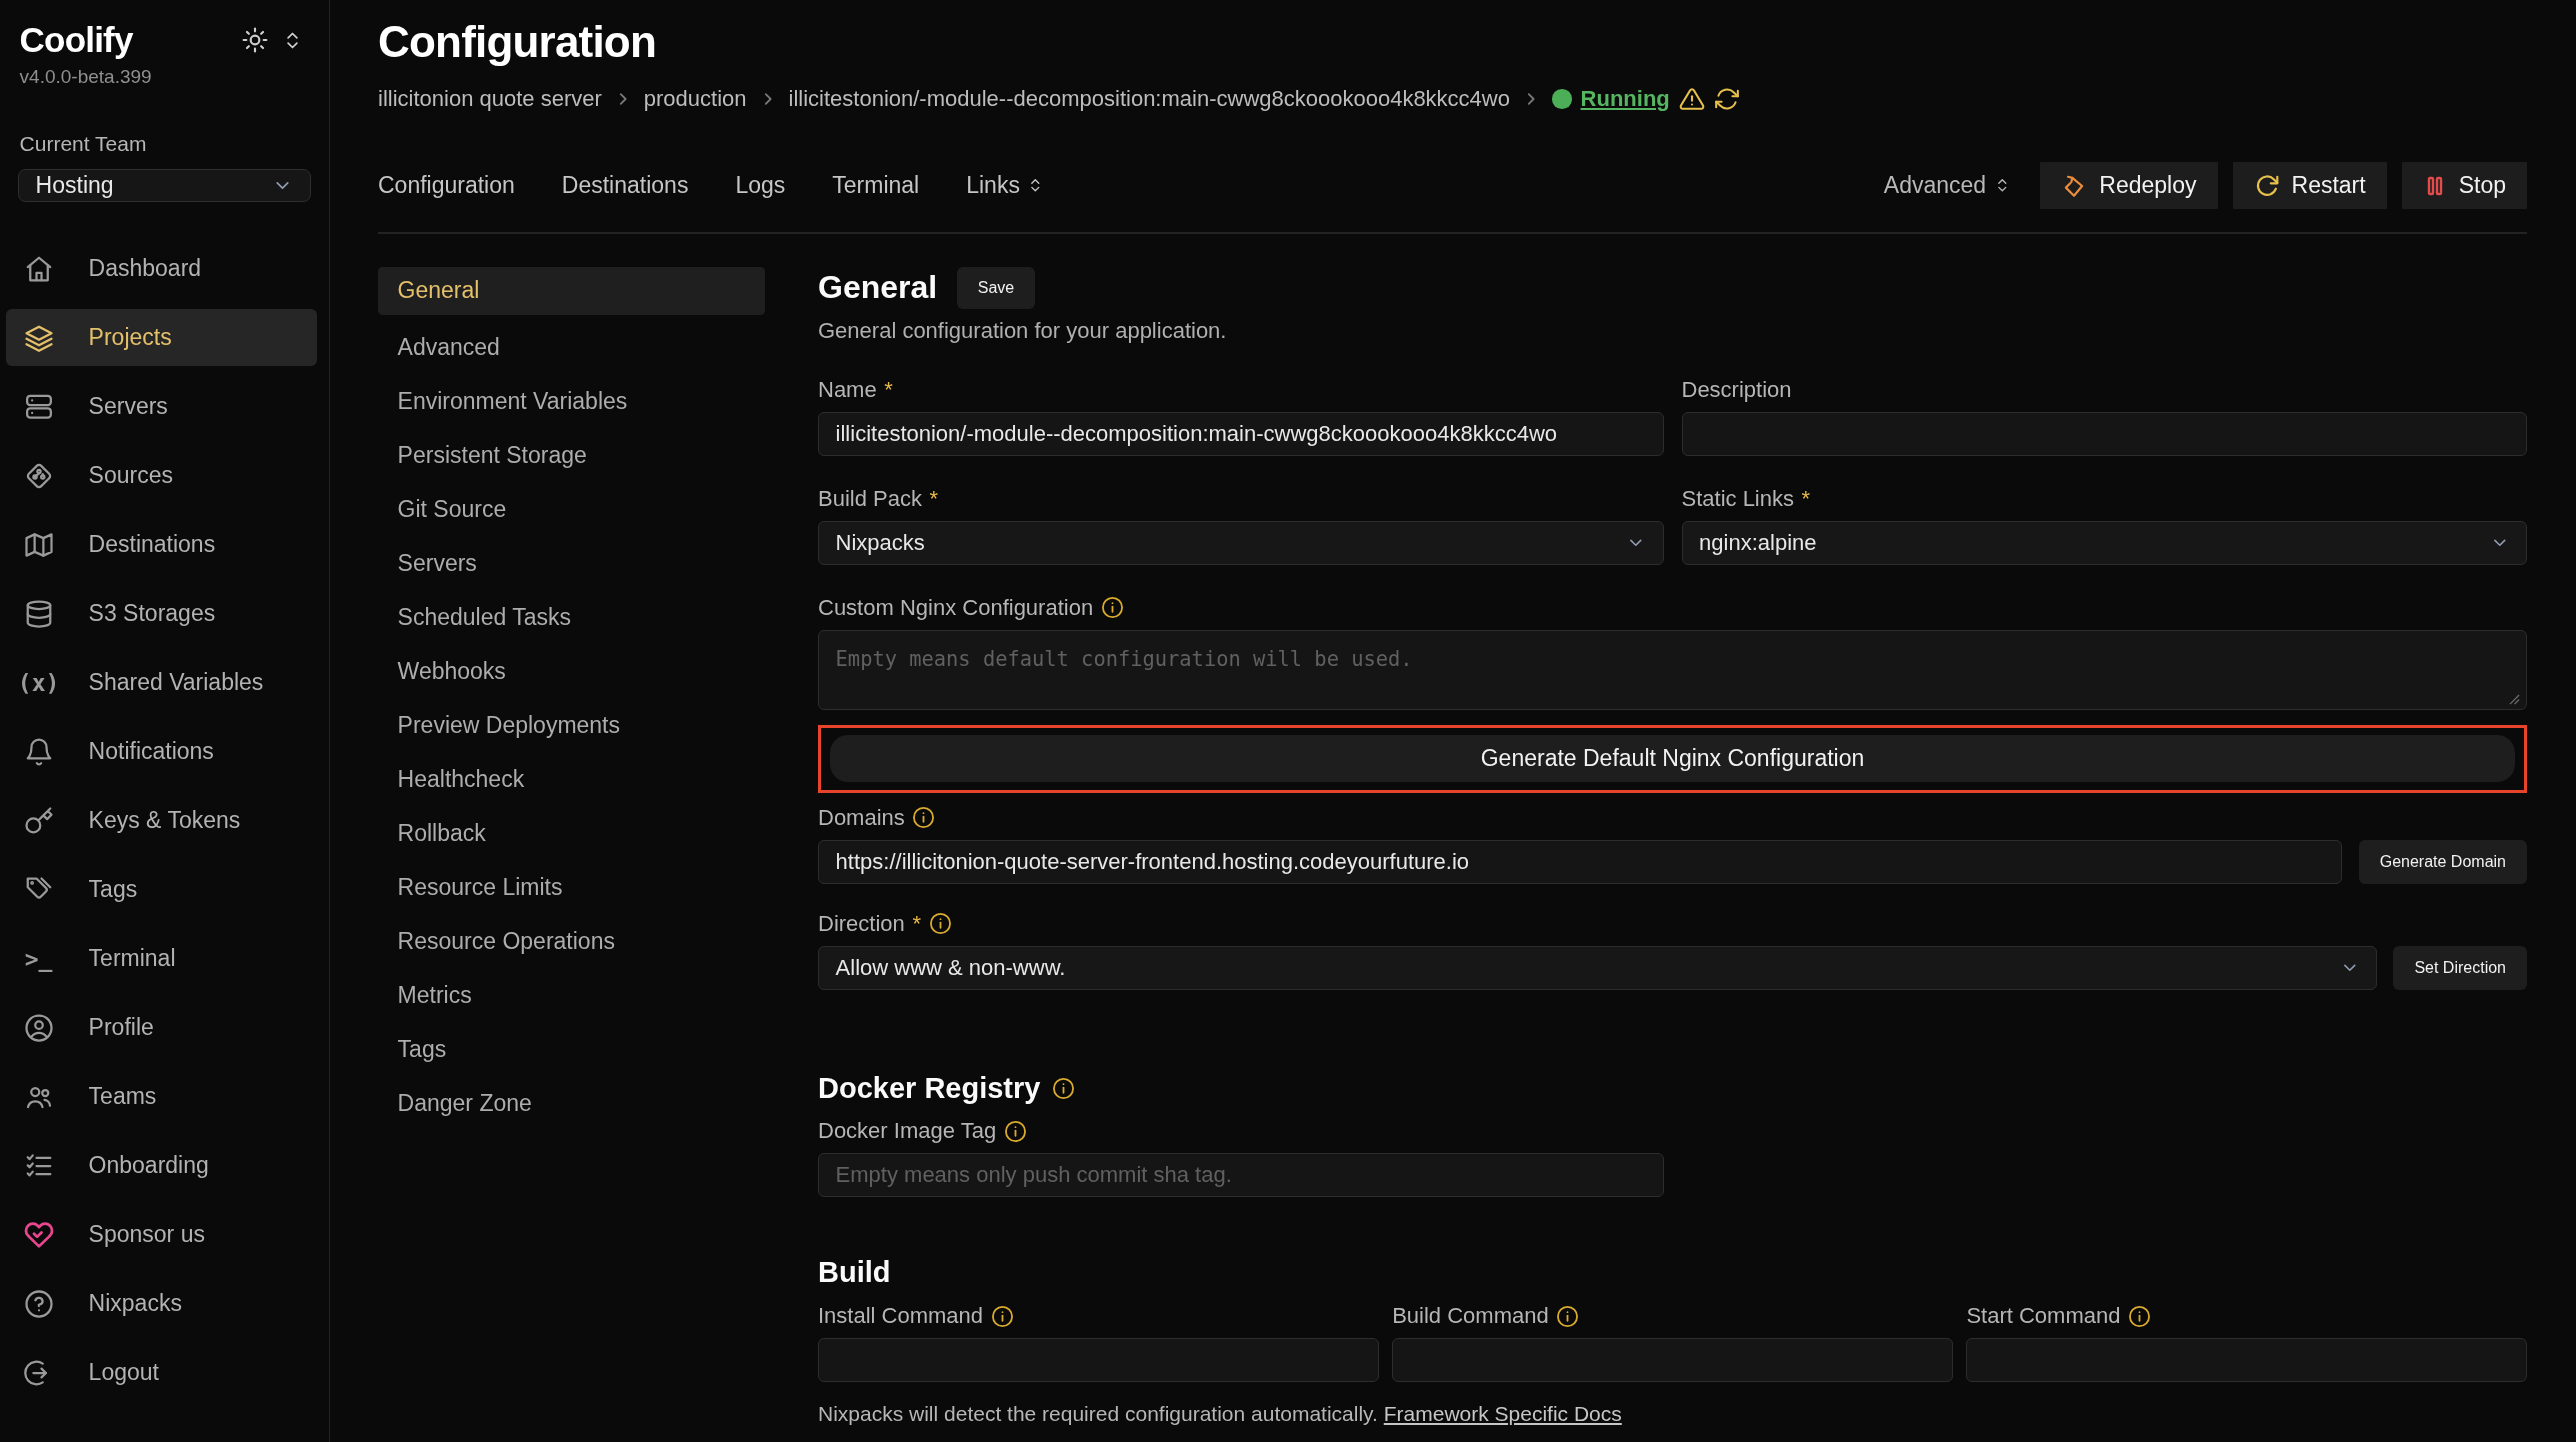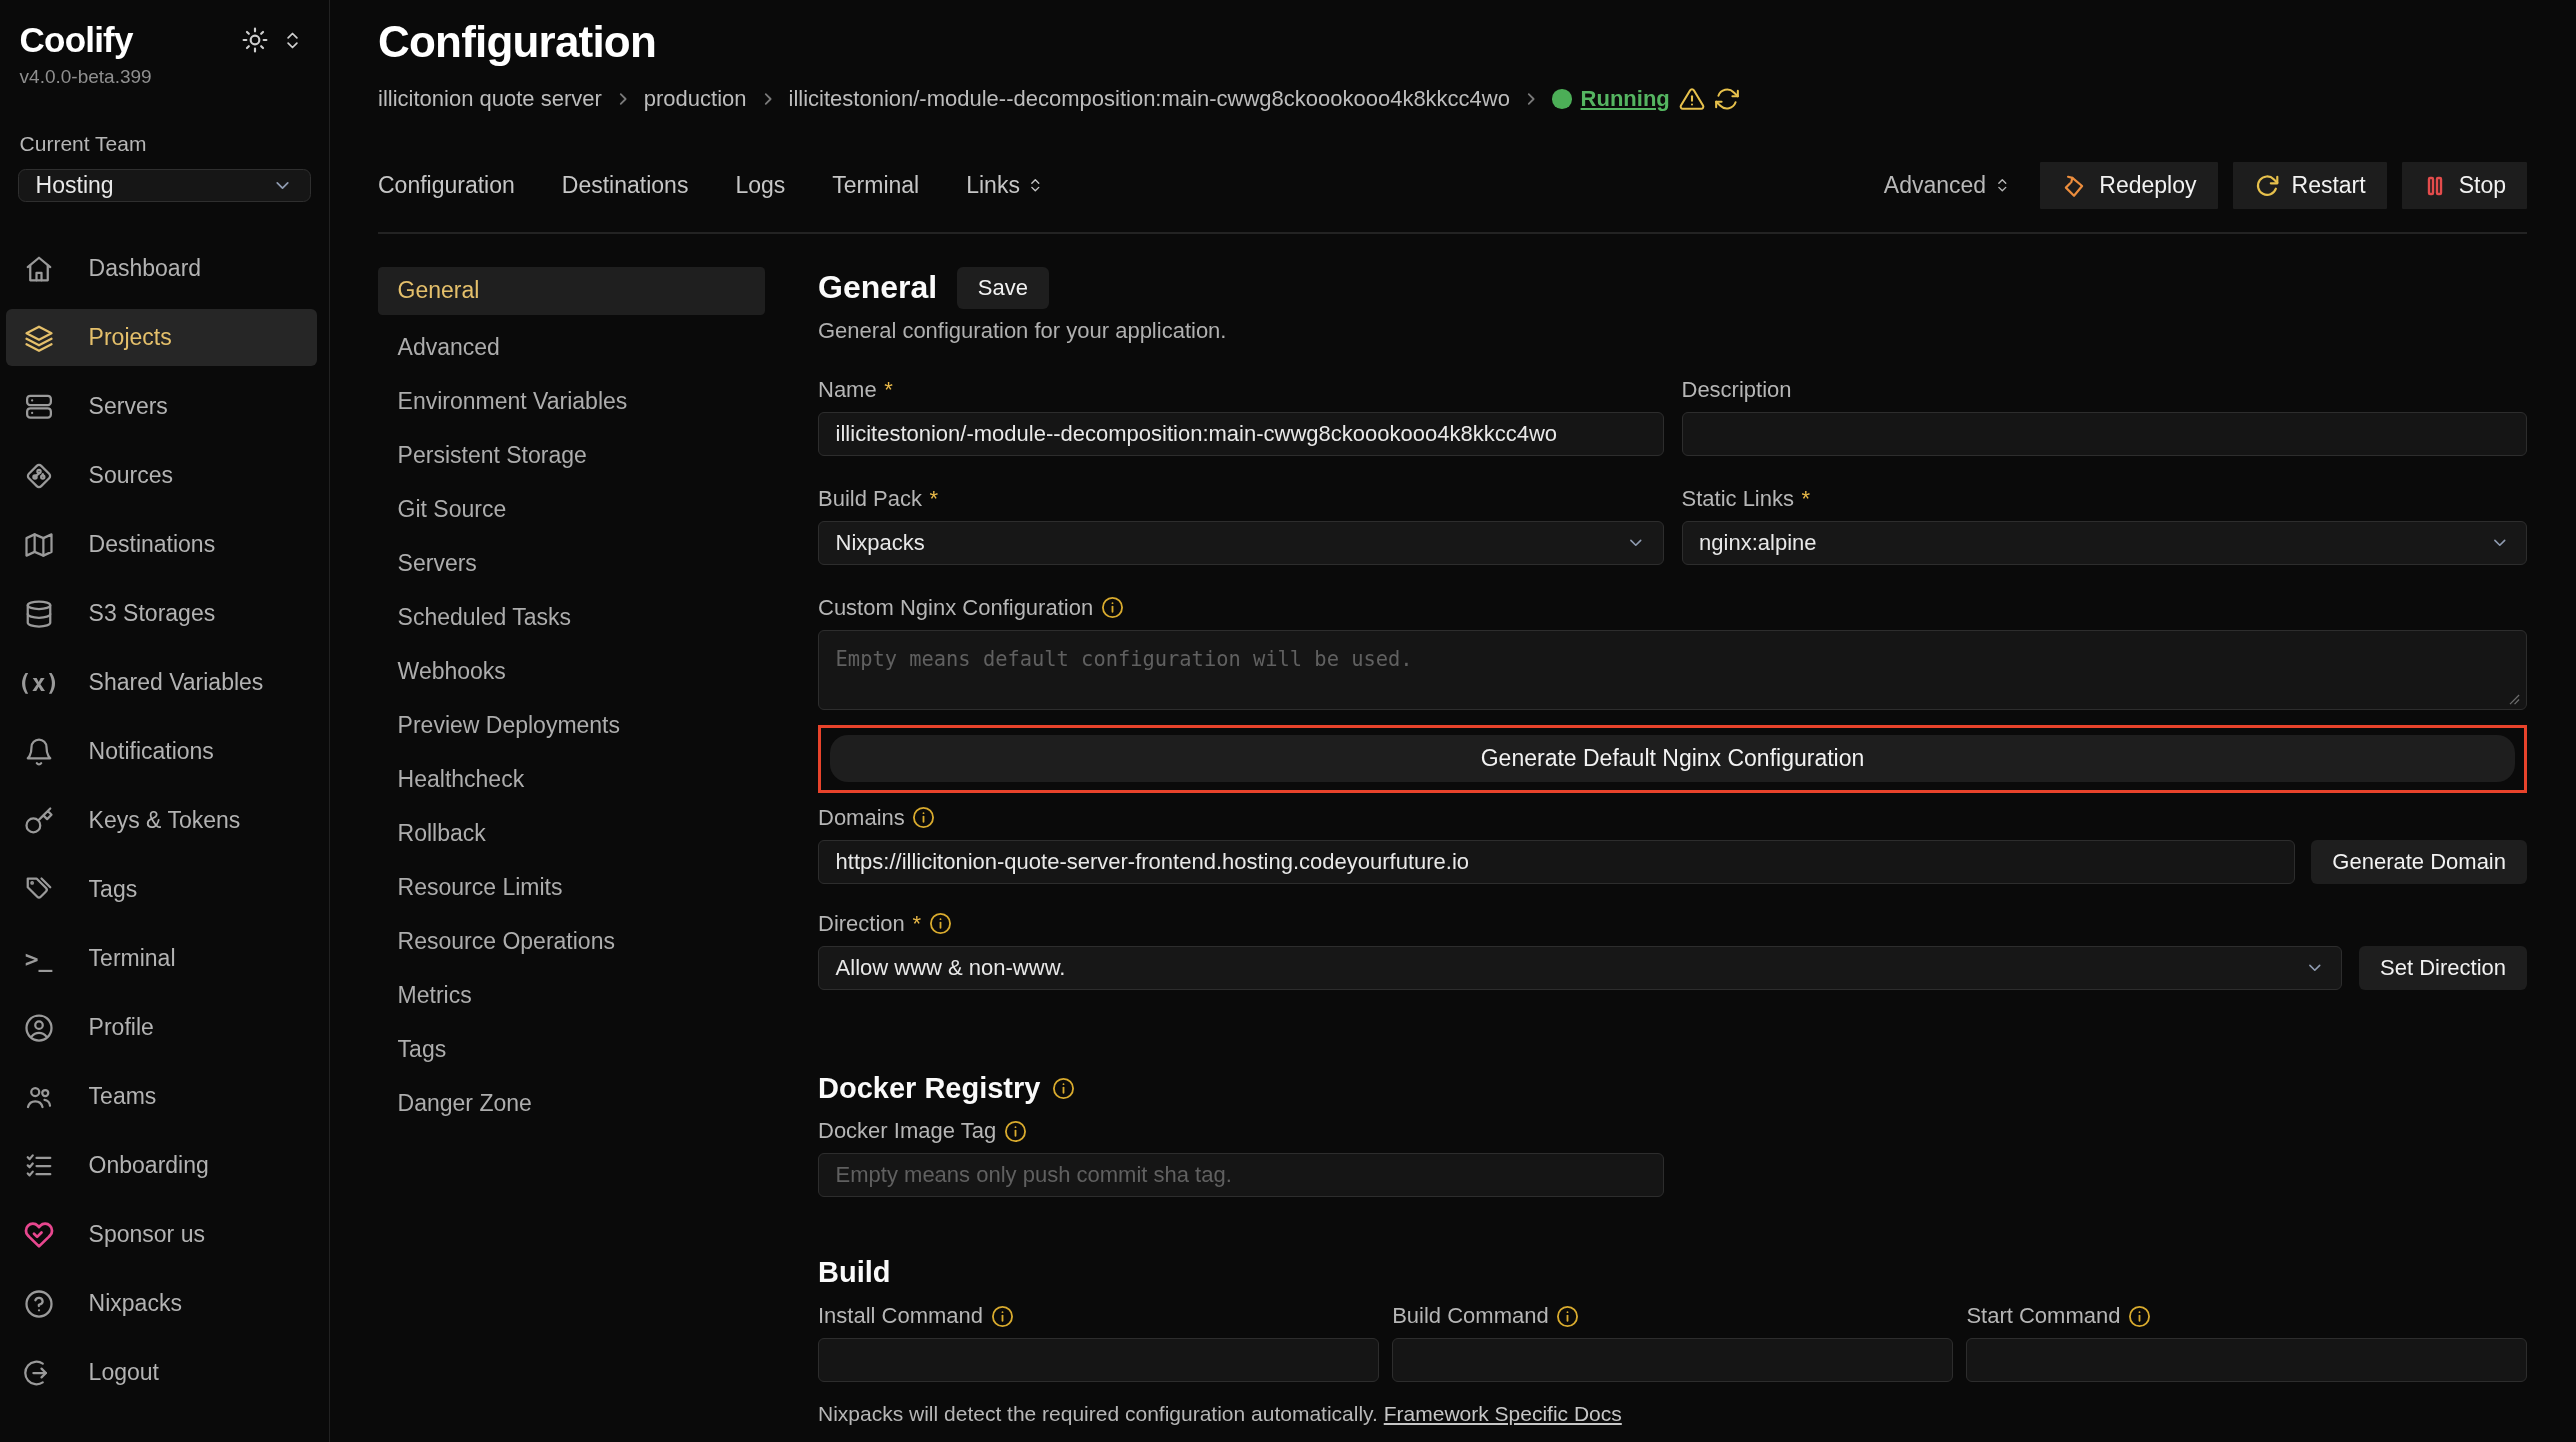--- a/index.html
+++ b/index.html
@@ -82,21 +82,21 @@
   .select { height:44px; background:#171717; border:1.5px solid #2d2d2d; border-radius:6px;
     display:flex; align-items:center; justify-content:space-between; padding:0 16.6px;
     font-size:22px; color:#e8e8e8; cursor:pointer; }
   .select svg { color:#8f9bb0; }
 
   .g2 { display:grid; grid-template-columns:1fr 1fr; column-gap:18px; }
   .g3 { display:grid; grid-template-columns:1fr 1fr 1fr; column-gap:13.6px; }
   .flex-row { display:flex; gap:16.6px; }
   .flex-row input, .flex-row .select { flex:1; }
   .btn-plain { height:44px; flex:none; background:#1e1e1e; border:none; border-radius:6px;
-    color:#f2f2f2; font-size:22px; font-family:inherit; padding:0 21px; cursor:pointer; white-space:nowrap; }
+    color:#f2f2f2; font-size:16px; font-family:inherit; padding:0 21px; cursor:pointer; white-space:nowrap; }
 
   .hl-box { margin-top:12px; border:3.8px solid #e8432b; padding:7.6px 9px; }
   .gen-btn { width:100%; height:47px; background:#1e1e1e; border:none; border-radius:18px;
     color:#f2f2f2; font-size:23px; font-family:inherit; cursor:pointer; }
 
   .note { margin-top:19.6px; font-size:21px; color:#b6b6b6; }
   .note a { color:#c6c6c6; text-decoration:underline; cursor:pointer; }.mt16{margin-top:12px}.mt36{margin-top:27px}.mt40{margin-top:30px}
   .mt44{margin-top:33px}.mt78{margin-top:59px}.mt108{margin-top:82px}
   .mt18{margin-top:13.6px}
   svg { display:block; }

